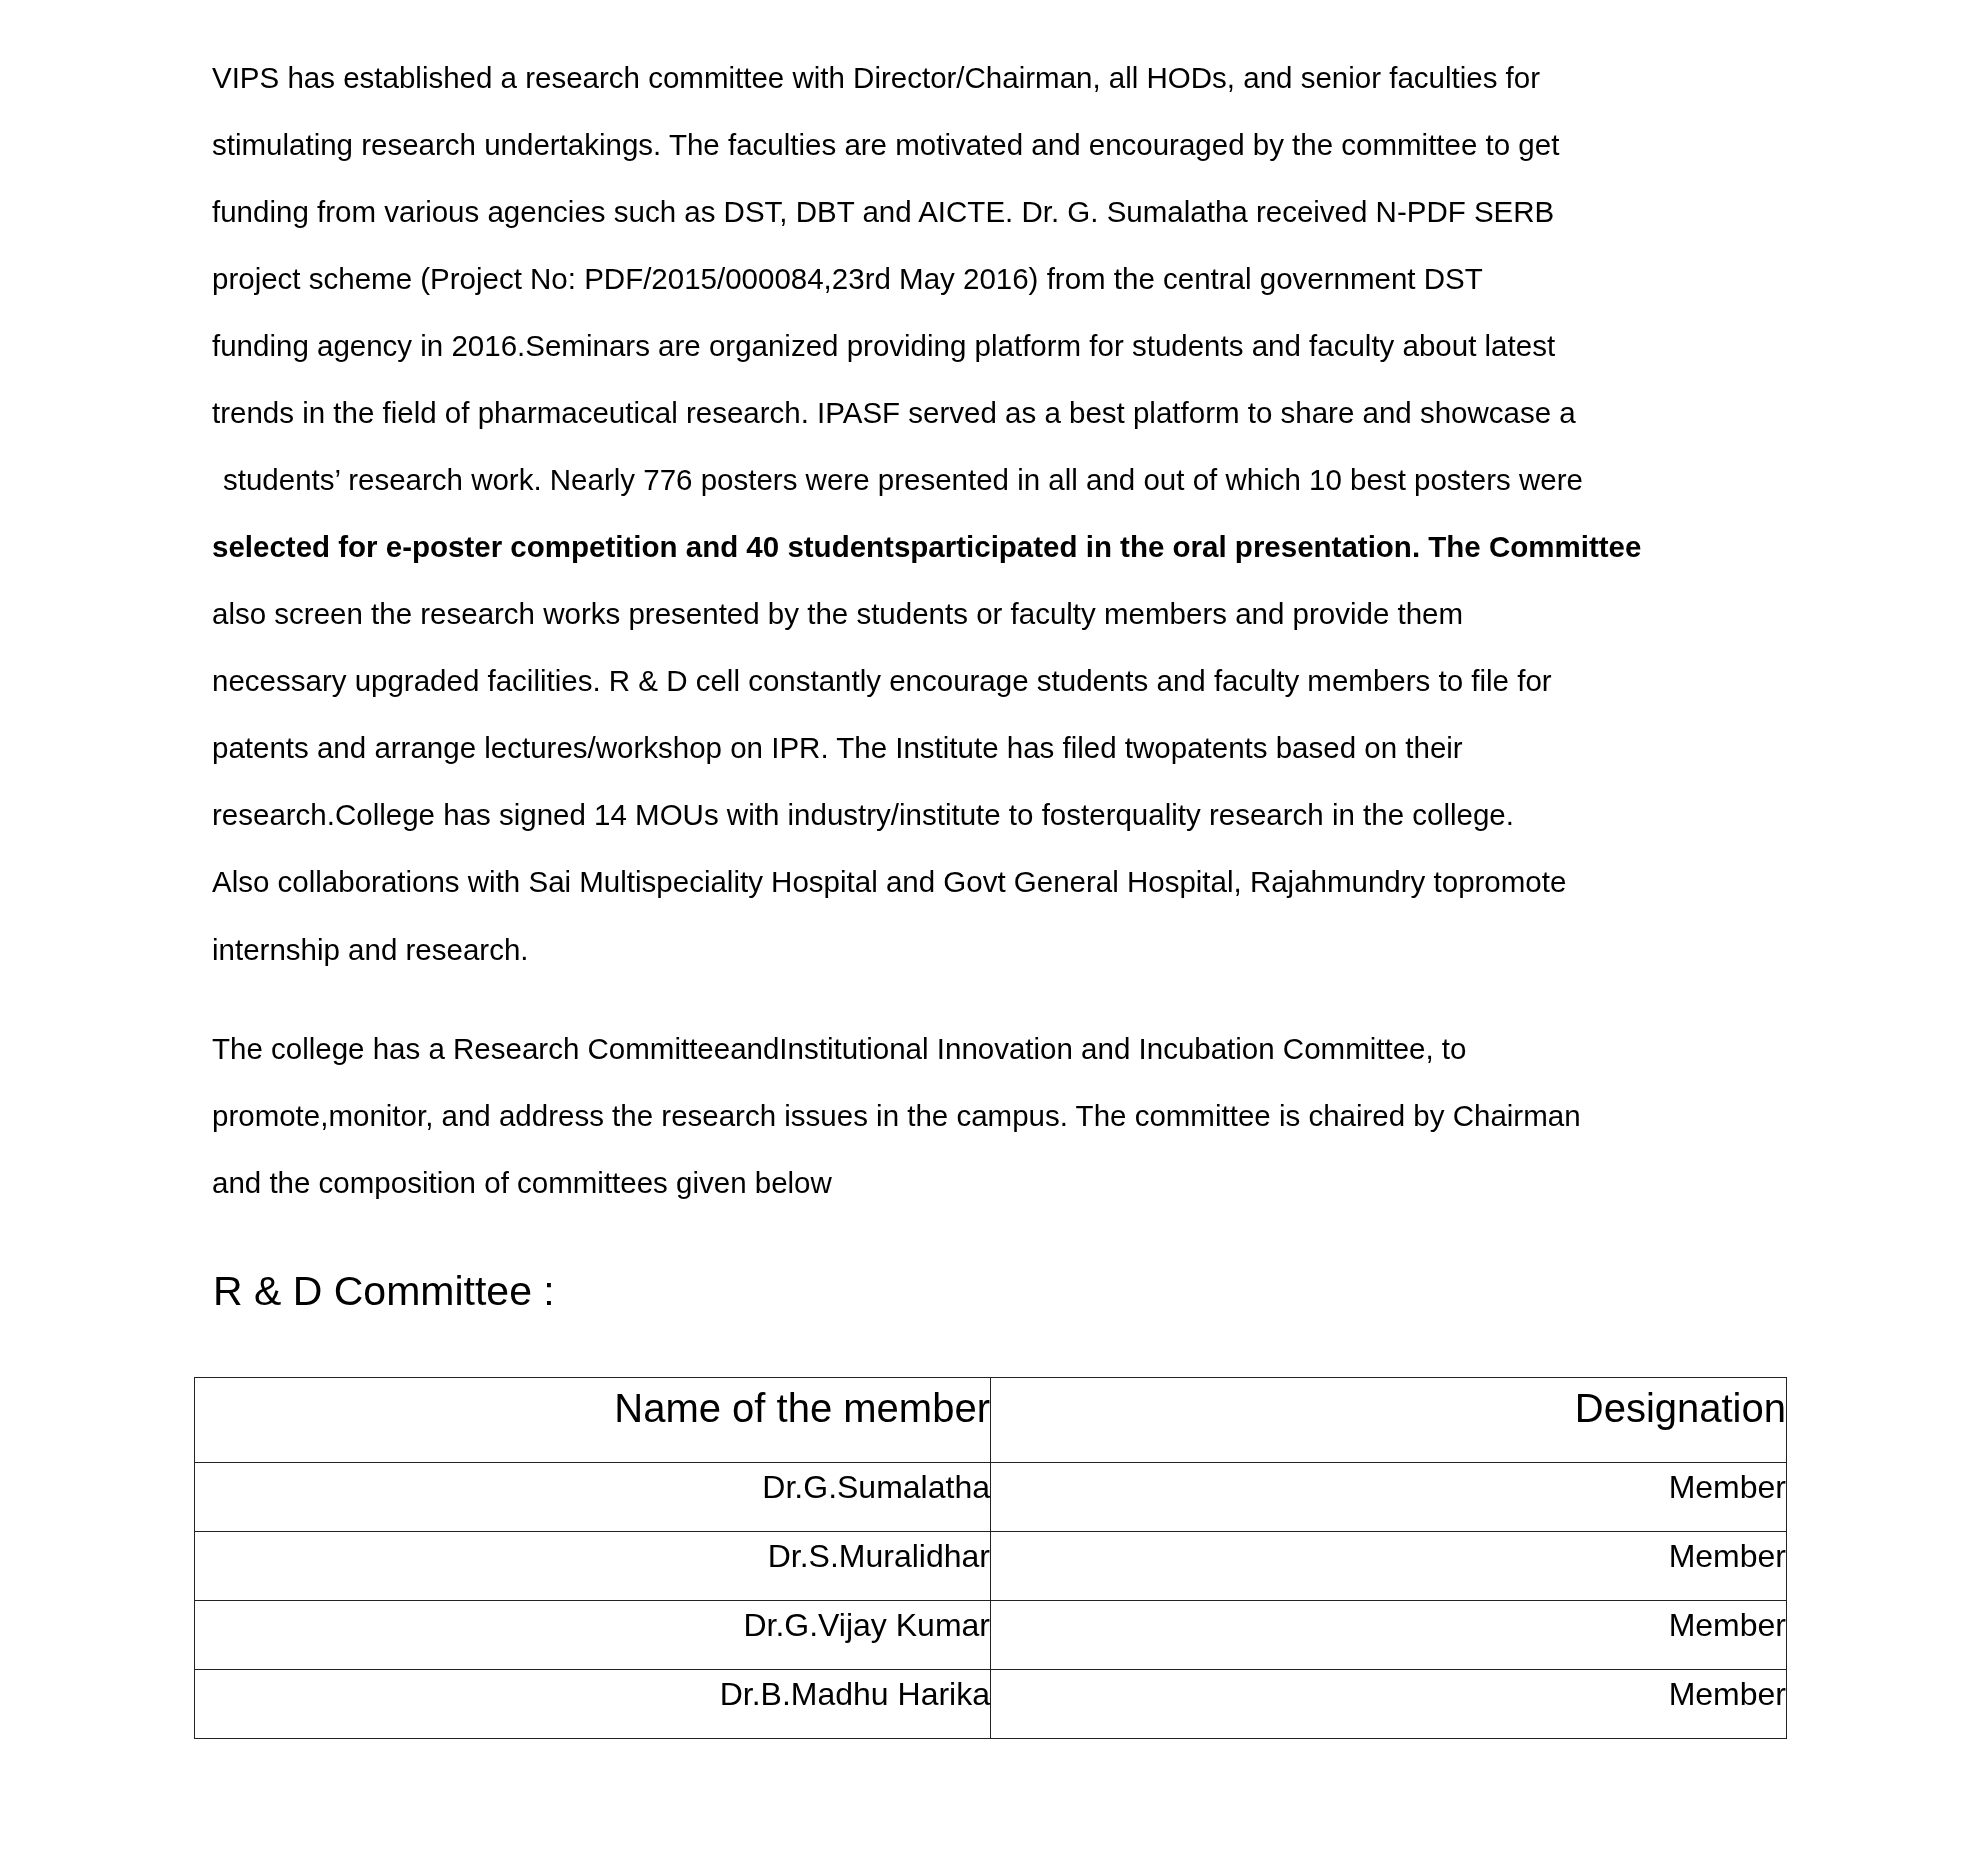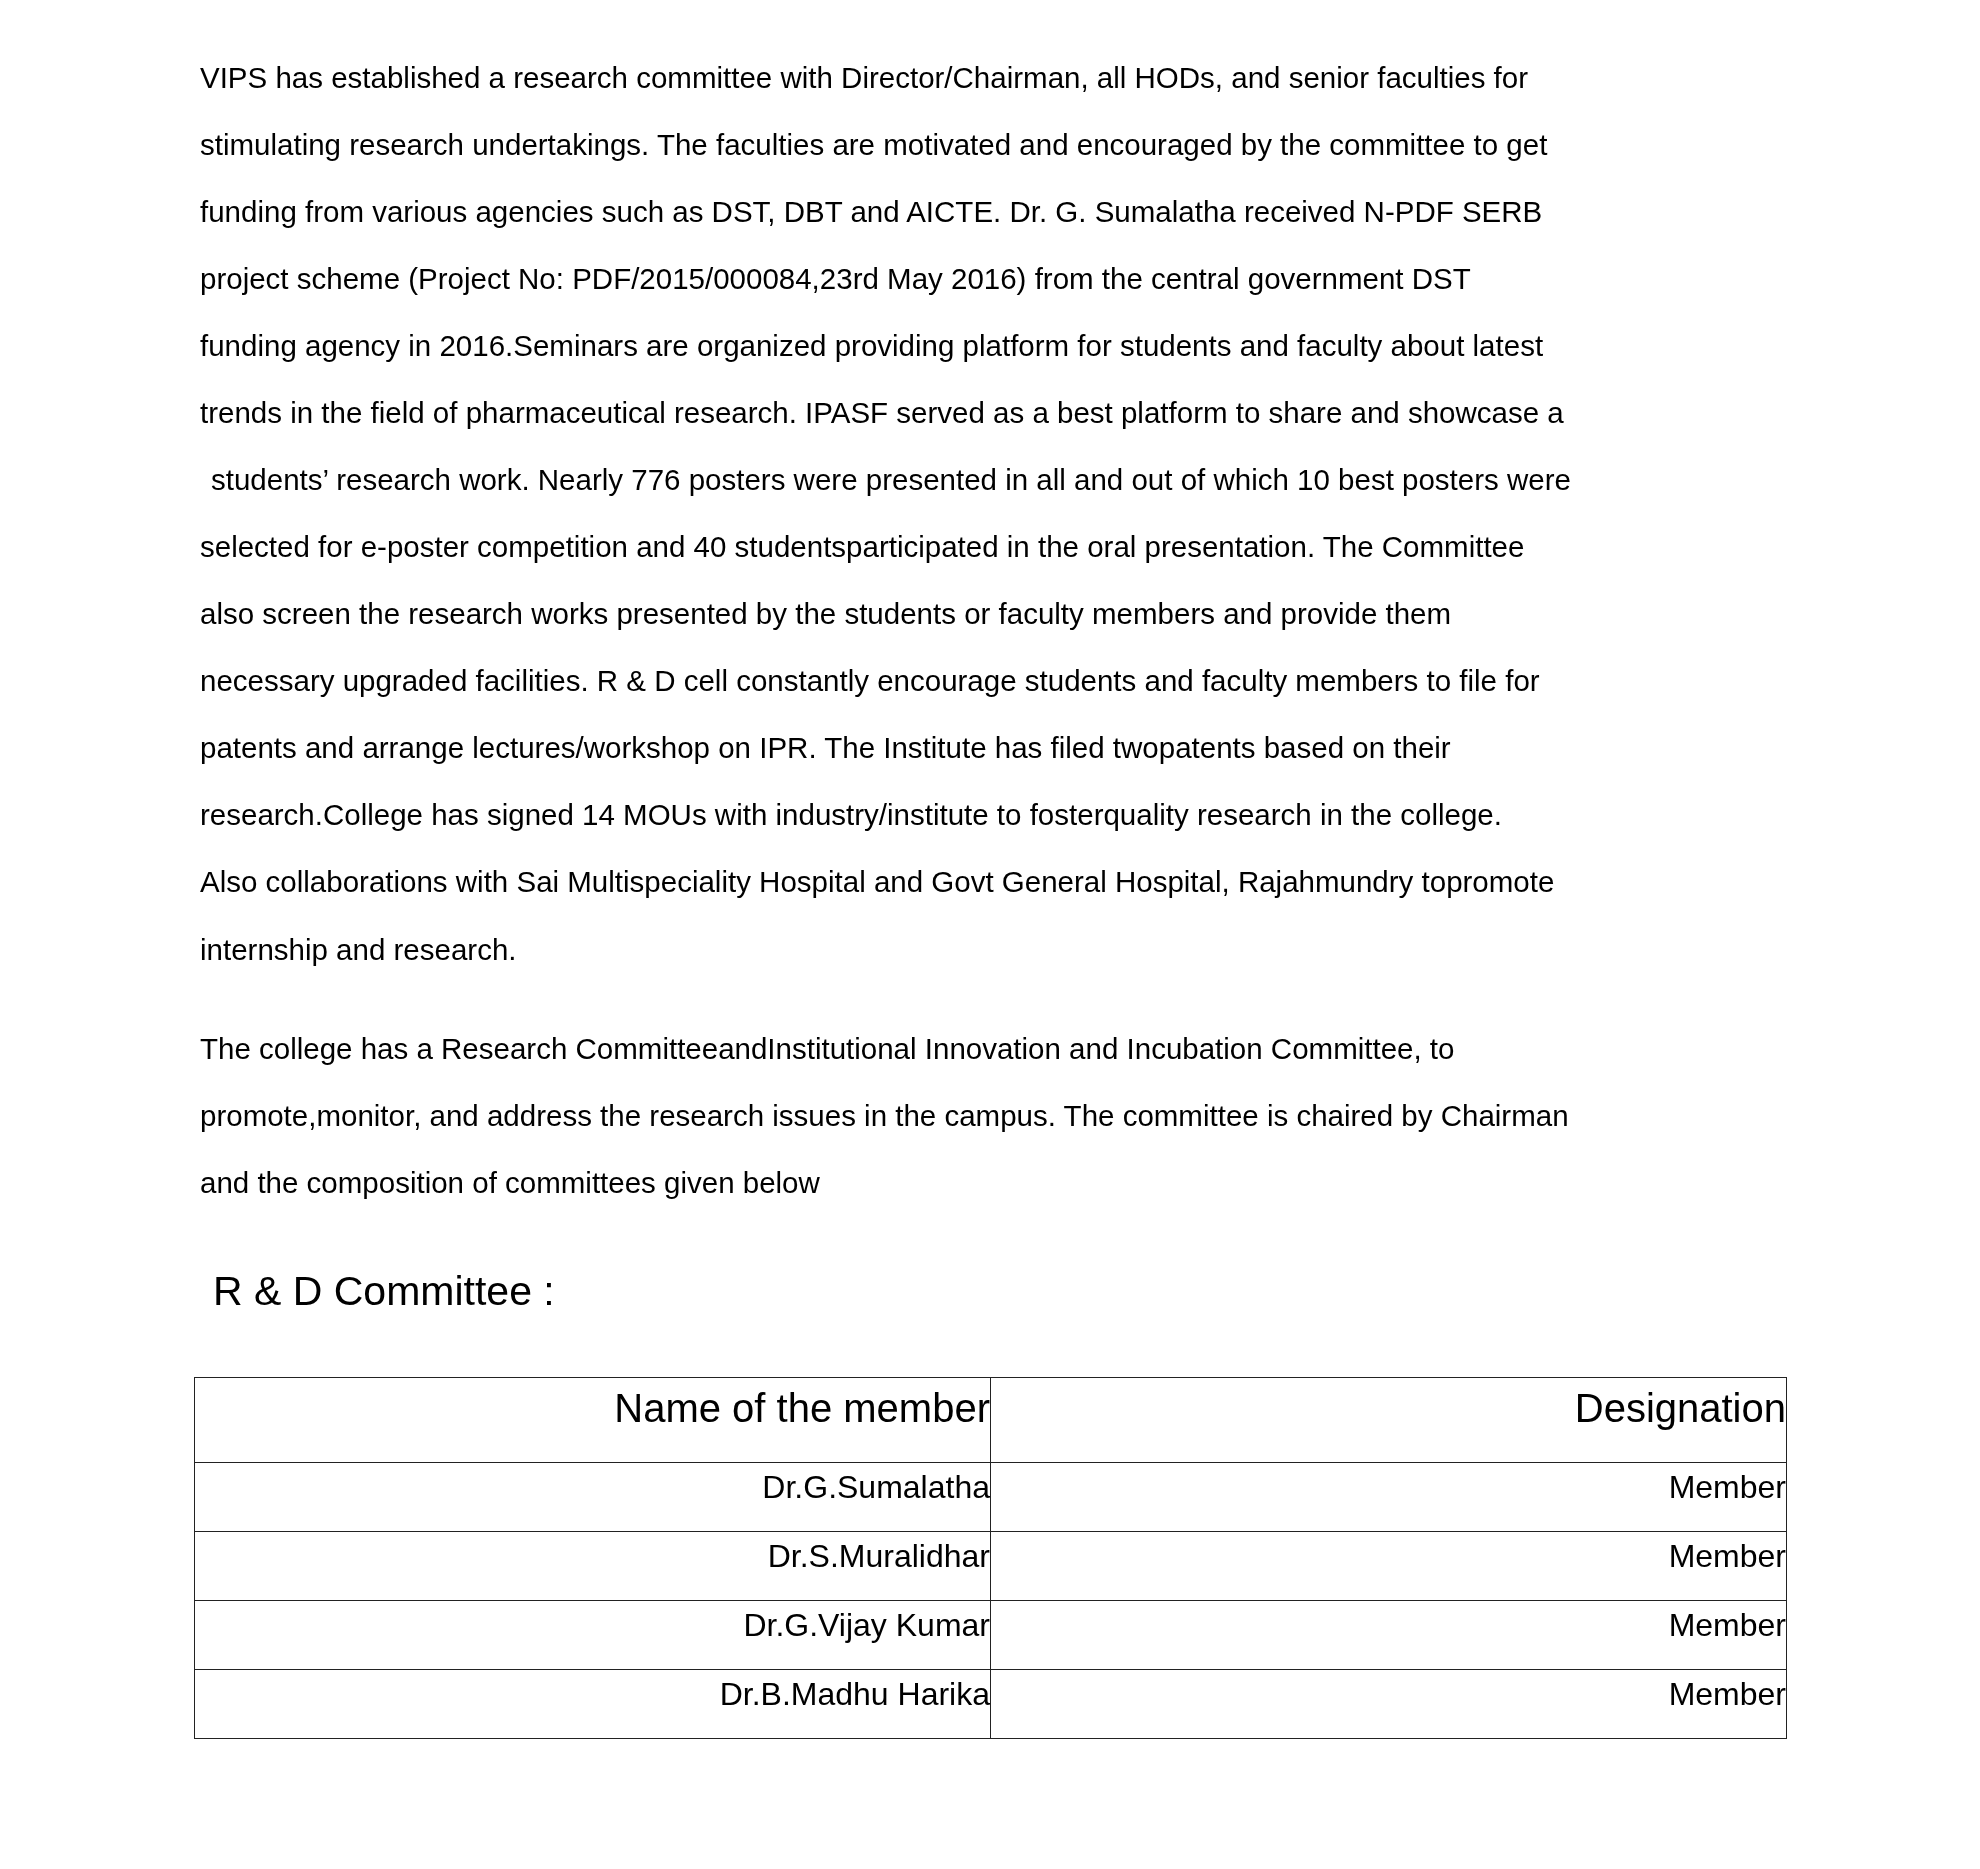--- a/index.html
+++ b/index.html
@@ -1,21 +1,21 @@
 <!DOCTYPE html>
 <html style="font-size:12.8px"><head>
 <meta charset="utf-8">
 <style>
   html, body { margin: 0; padding: 0; background: #ffffff; }
   body {
     width: 1981px; height: 1869px; position: relative; overflow: hidden;
     font-family: "Liberation Sans", sans-serif; color: #000000;
   }
   .line {
-    position: absolute; left: 200px; white-space: nowrap;
+    position: absolute; left: 212px; white-space: nowrap;
     font-size: 29.5px; line-height: 1; transform-origin: 0 100%; text-align: right;
   }
   .heading {
     position: absolute; left: 213px; top: 1263px; white-space: nowrap;
     font-size: 41px; line-height: 1; margin-top: 8px;
   }
   table.members {
     position: absolute; left: 194px; top: 1377px; width: 1593px;
     border-collapse: collapse; table-layout: fixed;
   }
@@ -34,21 +34,21 @@
 <div>
 
   <div>
     <div class="line p1" style="top: 63px;">VIPS has established a research committee with Director/Chairman, all HODs, and senior faculties for</div>
     <div class="line p1" style="top: 130px;">stimulating research undertakings. The faculties are motivated and encouraged by the committee to get</div>
     <div class="line p1" style="top: 197px;">funding from various agencies such as DST, DBT and AICTE. Dr. G. Sumalatha received N-PDF SERB</div>
     <div class="line p1" style="top: 264px;">project scheme (Project No: PDF/2015/000084,23rd May 2016) from the central government DST</div>
     <div class="line p1" style="top: 331px;">funding agency in 2016.Seminars are organized providing platform for students and faculty about latest</div>
     <div class="line p1" style="top: 398px;">trends in the field of pharmaceutical research. IPASF served as a best platform to share and showcase a</div>
     <div class="line p1" style="top: 465px; margin-left: 11px;">students’ research work. Nearly 776 posters were presented in all and out of which 10 best posters were</div>
-    <div class="line p1" style="top: 532px;">selected for e-poster competition and 40 studentsparticipated in the oral presentation. The Committee</div>
+    <div class="line p1" style="top: 532px; font-weight: bold;">selected for e-poster competition and 40 studentsparticipated in the oral presentation. The Committee</div>
     <div class="line p1" style="top: 599px;">also screen the research works presented by the students or faculty members and provide them</div>
     <div class="line p1" style="top: 666px;">necessary upgraded facilities. R &amp; D cell constantly encourage students and faculty members to file for</div>
     <div class="line p1" style="top: 733px;">patents and arrange lectures/workshop on IPR. The Institute has filed twopatents based on their</div>
     <div class="line p1" style="top: 800px;">research.College has signed 14 MOUs with industry/institute to fosterquality research in the college.</div>
     <div class="line p1" style="top: 867px;">Also collaborations with Sai Multispeciality Hospital and Govt General Hospital, Rajahmundry topromote</div>
     <div class="line p1" style="top: 935px;">internship and research.</div>
   </div>
 
   <div>
     <div class="line p2" style="top: 1034px;">The college has a Research CommitteeandInstitutional Innovation and Incubation Committee, to</div>

